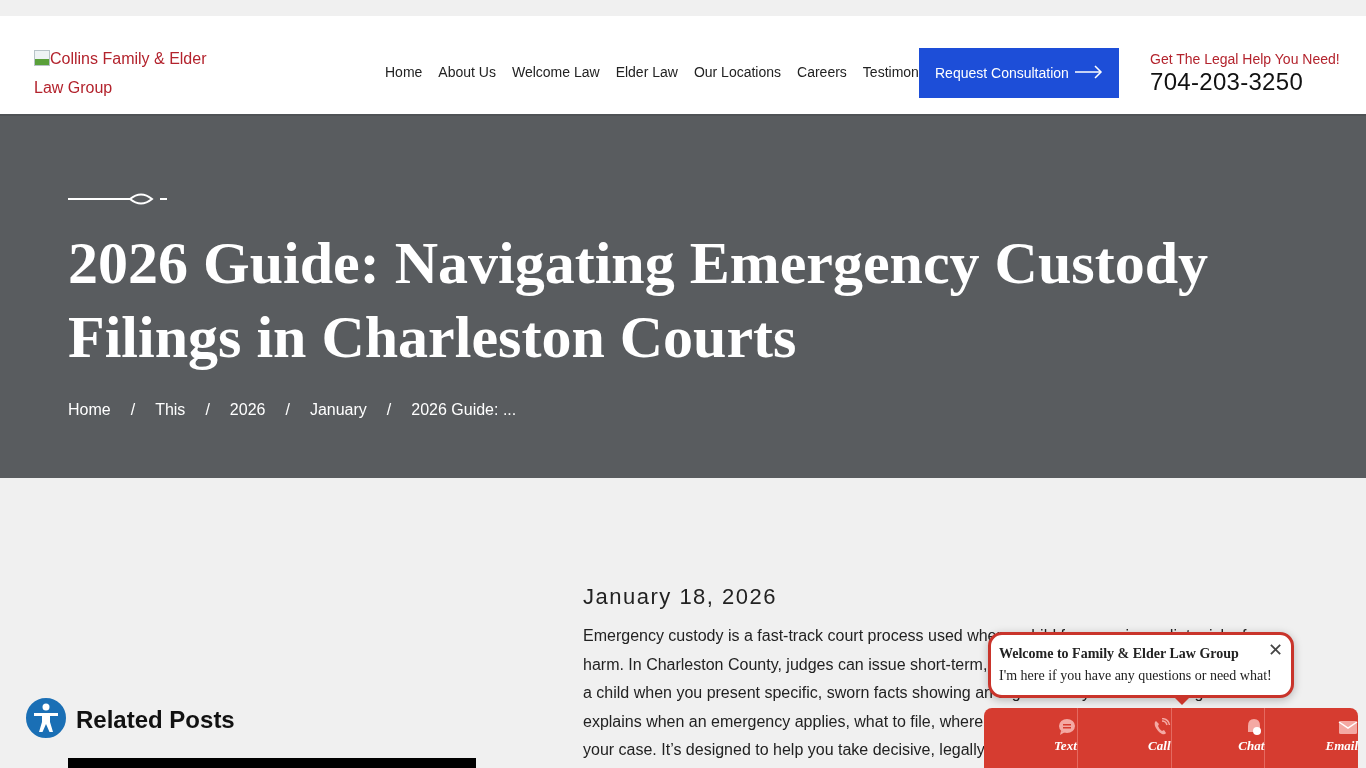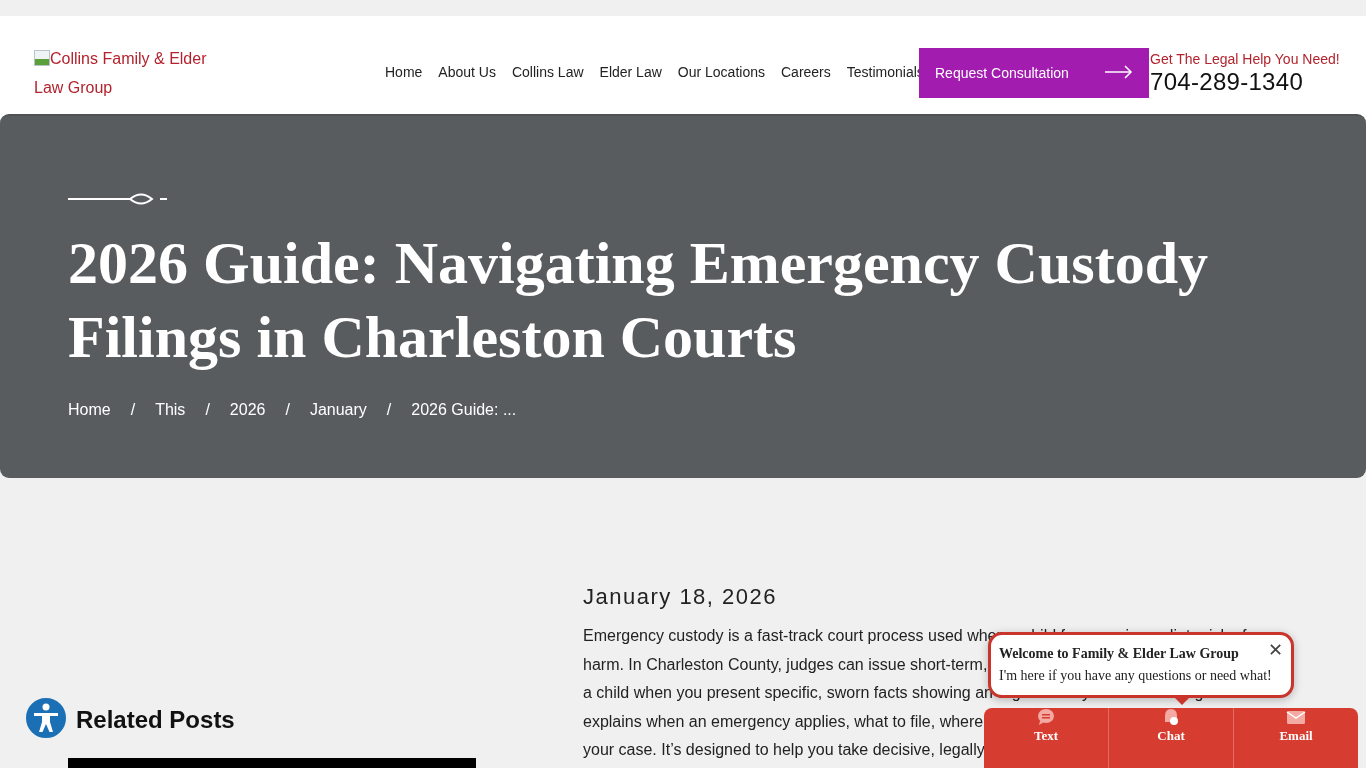--- a/index.html
+++ b/index.html
@@ -6,28 +6,28 @@
     html, body { width: 1366px; height: 768px; overflow: hidden; background: #f0f0f0; }
     body { font-family: "Liberation Sans", sans-serif; position: relative; }
 
     
     .header { position: absolute; left: 0; top: 16px; width: 1366px; height: 114px; background: #ffffff; }
     .logo { position: absolute; left: 34px; top: 28px; width: 200px; font-size: 16px; line-height: 29px; color: #b3232d; }
     .logo .broken-img { display: inline-block; width: 16px; height: 16px; vertical-align: -2px; position: relative; }
     .logo .broken-img::before { content: ""; position: absolute; left: 0; top: 0; width: 14px; height: 14px; border: 1px solid #b8c4c8; background: linear-gradient(180deg,#eef3f4 0%, #eef3f4 55%, #5aa03a 56%, #5aa03a 100%); }
     .nav { position: absolute; left: 385px; top: 47px; display: flex; gap: 0; }
     .nav a { font-size: 14px; color: #222; text-decoration: none; margin-right: 16px; line-height: 18px; white-space: nowrap; }
-    .cta { position: absolute; left: 919px; top: 32px; width: 230px; height: 50px; background: #a21caf; color: #fff; font-size: 14px; display: flex; align-items: center; padding-left: 16px; text-decoration: none; }
+    .cta { position: absolute; left: 919px; top: 32px; width: 200px; height: 50px; background: #1d4ed8; color: #fff; font-size: 14px; display: flex; align-items: center; padding-left: 16px; text-decoration: none; }
     .cta .arrow { position: absolute; right: 16px; top: 17px; width: 28px; height: 14px; }
     .help { position: absolute; left: 1150px; top: 35px; }
     .help .tag { font-size: 14px; color: #b3232d; line-height: 16px; }
     .help .phone { font-size: 24px; color: #111; line-height: 28px; margin-top: 1px; letter-spacing: 0.3px; }
 
     
-    .hero { position: absolute; left: 0; top: 114px; width: 1366px; height: 364px; background: #595c5f; border-top: 2px solid #4f5255; border-radius: 9px; }
+    .hero { position: absolute; left: 0; top: 114px; width: 1366px; height: 364px; background: #595c5f; border-top: 2px solid #4f5255; }
     .hero-ornament { position: absolute; left: 68px; top: 75px; width: 100px; height: 16px; }
     .hero-title { position: absolute; left: 68px; top: 110px; width: 1230px; font-family: "Liberation Serif", serif; font-weight: bold; font-size: 60px; line-height: 74px; color: #ffffff; }
     .crumbs { position: absolute; left: 68px; top: 284px; display: flex; font-size: 16px; color: #ffffff; line-height: 20px; }
     .crumbs a { color: #fff; text-decoration: none; }
     .crumbs .sep { margin: 0 20px; }
 
     
     .post-date { position: absolute; left: 583px; top: 584px; font-size: 22px; color: #222; letter-spacing: 1.5px; }
     .post-body { position: absolute; left: 583px; top: 622px; width: 690px; font-size: 16px; line-height: 28.5px; color: #222; }
     .related-title { position: absolute; left: 76px; top: 702px; font-family: Liberation Sans, sans-serif; font-size: 24px; color: #111; line-height: 36px; }
@@ -35,51 +35,51 @@
 
     .a11y-btn { position: absolute; left: 24px; top: 696px; width: 44px; height: 44px; border-radius: 50%; background: #1a6fb5; border: 2px solid #f0f0f0; }
 
     
     .chat-popup { position: absolute; left: 988px; top: 632px; width: 306px; height: 66px; background: #fff; border: 3px solid #c9342b; border-radius: 14px; box-shadow: 0 2px 8px rgba(0,0,0,0.25); font-family: "Liberation Serif", serif; }
     .chat-popup .ttl { position: absolute; left: 8px; top: 11px; font-size: 14px; font-weight: bold; color: #222; }
     .chat-popup .msg { position: absolute; left: 8px; top: 33px; font-size: 14px; color: #222; }
     .chat-popup .close { position: absolute; right: 8px; top: 4px; font-size: 18px; color: #444; font-family: "DejaVu Sans", sans-serif; cursor: pointer; }
     .chat-popup .tail { position: absolute; left: 182px; bottom: -10px; width: 0; height: 0; border-left: 9px solid transparent; border-right: 9px solid transparent; border-top: 9px solid #c9342b; }
     .chat-bar { position: absolute; left: 984px; top: 708px; width: 374px; height: 60px; background: #d63c30; border-radius: 8px 8px 0 0; display: flex; }
-    .chat-bar .btn { flex: 1; position: relative; border-right: 1px solid #e46a60; display: flex; flex-direction: column; align-items: center; cursor: pointer; }
+    .chat-bar .btn { flex: 1; position: relative; border-right: 1px solid #e46a60; display: flex; flex-direction: column; align-items: flex-end; padding-top: 10px; cursor: pointer; font-style: italic; }
     .chat-bar .btn:last-child { border-right: none; }
     .chat-bar .btn .lbl { font-family: "Liberation Serif", serif; font-weight: bold; font-size: 13px; color: #fff; margin-top: 2px; }
     .chat-bar .btn svg { width: 20px; height: 18px; }
   </style>
 </head>
 <body>
 
 <header class="header">
   <a class="logo">
     <span class="broken-img"></span><span>Collins Family &amp; Elder Law Group</span>
   </a>
   <nav class="nav">
     <a>Home</a>
     <a>About Us</a>
-    <a>Collins Law</a>
+    <a>Welcome Law</a>
     <a>Elder Law</a>
     <a>Our Locations</a>
     <a>Careers</a>
     <a>Testimonials</a>
   </nav>
   <a class="cta">
     <span>Request Consultation</span>
     <svg class="arrow" viewBox="0 0 28 14">
       <line x1="0" y1="7" x2="26" y2="7" stroke="#fff" stroke-width="1.5"></line>
       <polyline points="20,1 26,7 20,13" fill="none" stroke="#fff" stroke-width="1.5"></polyline>
     </svg>
   </a>
   <div class="help">
     <div class="tag">Get The Legal Help You Need!</div>
-    <a class="phone" style="display:block;">704-289-1340</a>
+    <a class="phone" style="display:block;">704-203-3250</a>
   </div>
 </header>
 
 <section class="hero">
   <svg class="hero-ornament" viewBox="0 0 100 16">
     <line x1="0" y1="8" x2="62" y2="8" stroke="#fff" stroke-width="2"></line>
     <path d="M62 8 Q73 -1 84 8 Q73 17 62 8 Z" fill="none" stroke="#fff" stroke-width="2"></path>
     <line x1="92" y1="8" x2="99" y2="8" stroke="#fff" stroke-width="2"></line>
   </svg>
   <h1 class="hero-title">2026 Guide: Navigating Emergency Custody Filings in Charleston Courts</h1>
@@ -121,20 +121,28 @@
     <svg viewBox="0 0 20 18">
       <ellipse cx="10" cy="8" rx="8" ry="7" fill="#f4a9a3"></ellipse>
       <path d="M4 13 L3 17 L8 14 Z" fill="#f4a9a3"></path>
       <rect x="6" y="6" width="8" height="1.5" fill="#d63c30"></rect>
       <rect x="6" y="9" width="8" height="1.5" fill="#d63c30"></rect>
     </svg>
     <span class="lbl">Text</span>
   </div>
   <div class="btn">
     <svg viewBox="0 0 20 18">
+      <path d="M5 3 Q3 4 4 8 Q6 13 11 16 Q14 17 15 15 L13 12 L11 13 Q8 11 7 8 L8 6 Z" fill="#f4a9a3"></path>
+      <path d="M11 3 Q15 3 16 7" stroke="#f4a9a3" stroke-width="1.5" fill="none"></path>
+      <path d="M11 0.5 Q17.5 1 18.5 7" stroke="#f4a9a3" stroke-width="1.5" fill="none"></path>
+    </svg>
+    <span class="lbl">Call</span>
+  </div>
+  <div class="btn">
+    <svg viewBox="0 0 20 18">
       <path d="M4 8 Q4 1 10 1 Q16 1 16 8 L16 14 L4 14 Z" fill="#f4a9a3"></path>
       <circle cx="13" cy="13" r="4" fill="#fff"></circle>
     </svg>
     <span class="lbl">Chat</span>
   </div>
   <div class="btn">
     <svg viewBox="0 0 20 18">
       <rect x="1" y="3" width="18" height="13" rx="1.5" fill="#f4a9a3"></rect>
       <polyline points="1,4 10,10 19,4" fill="none" stroke="#fff" stroke-width="1.5"></polyline>
     </svg>

